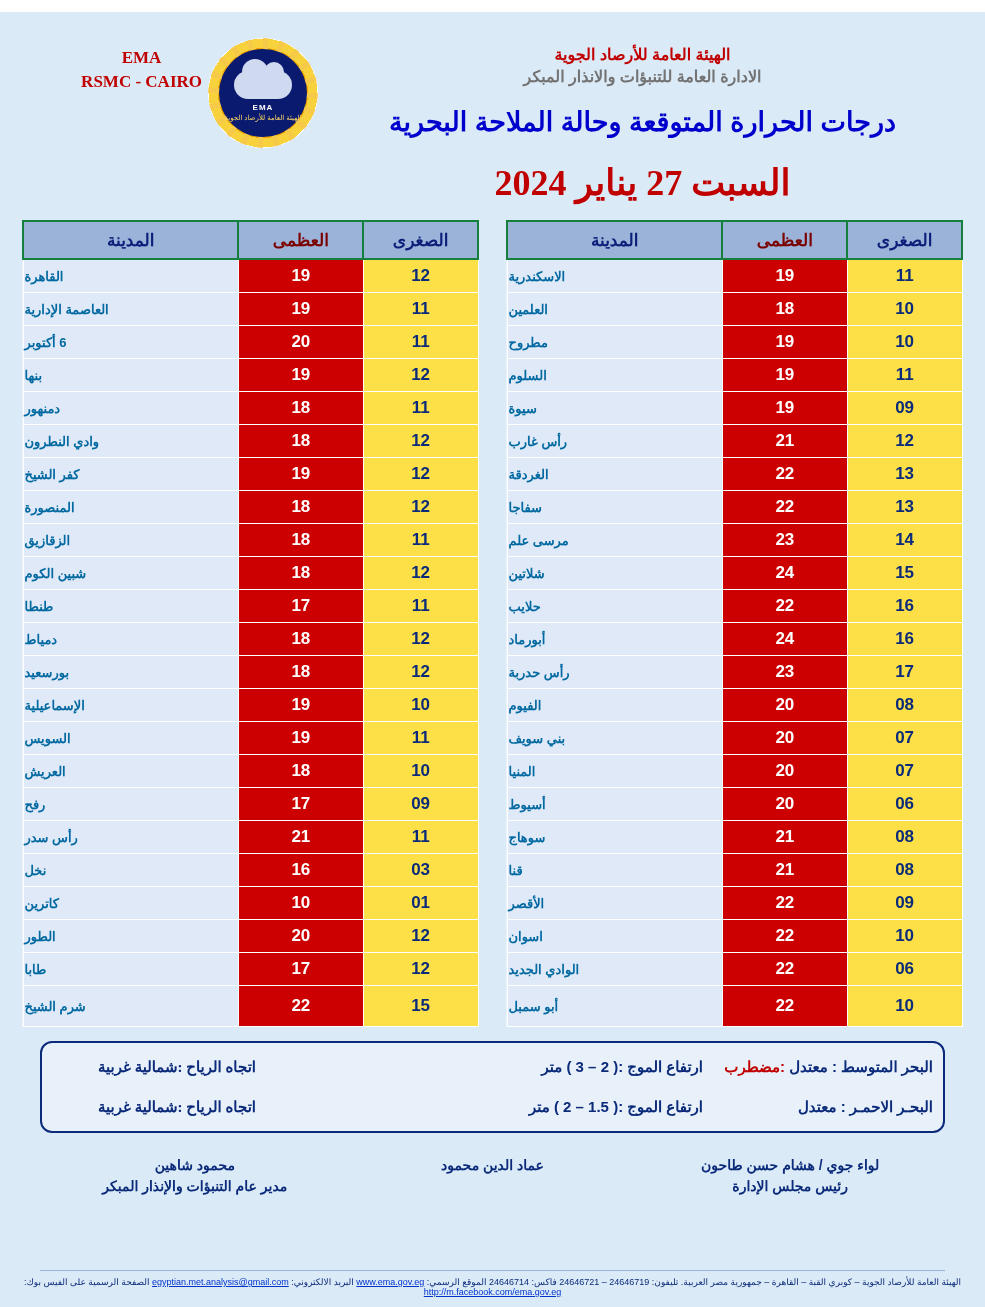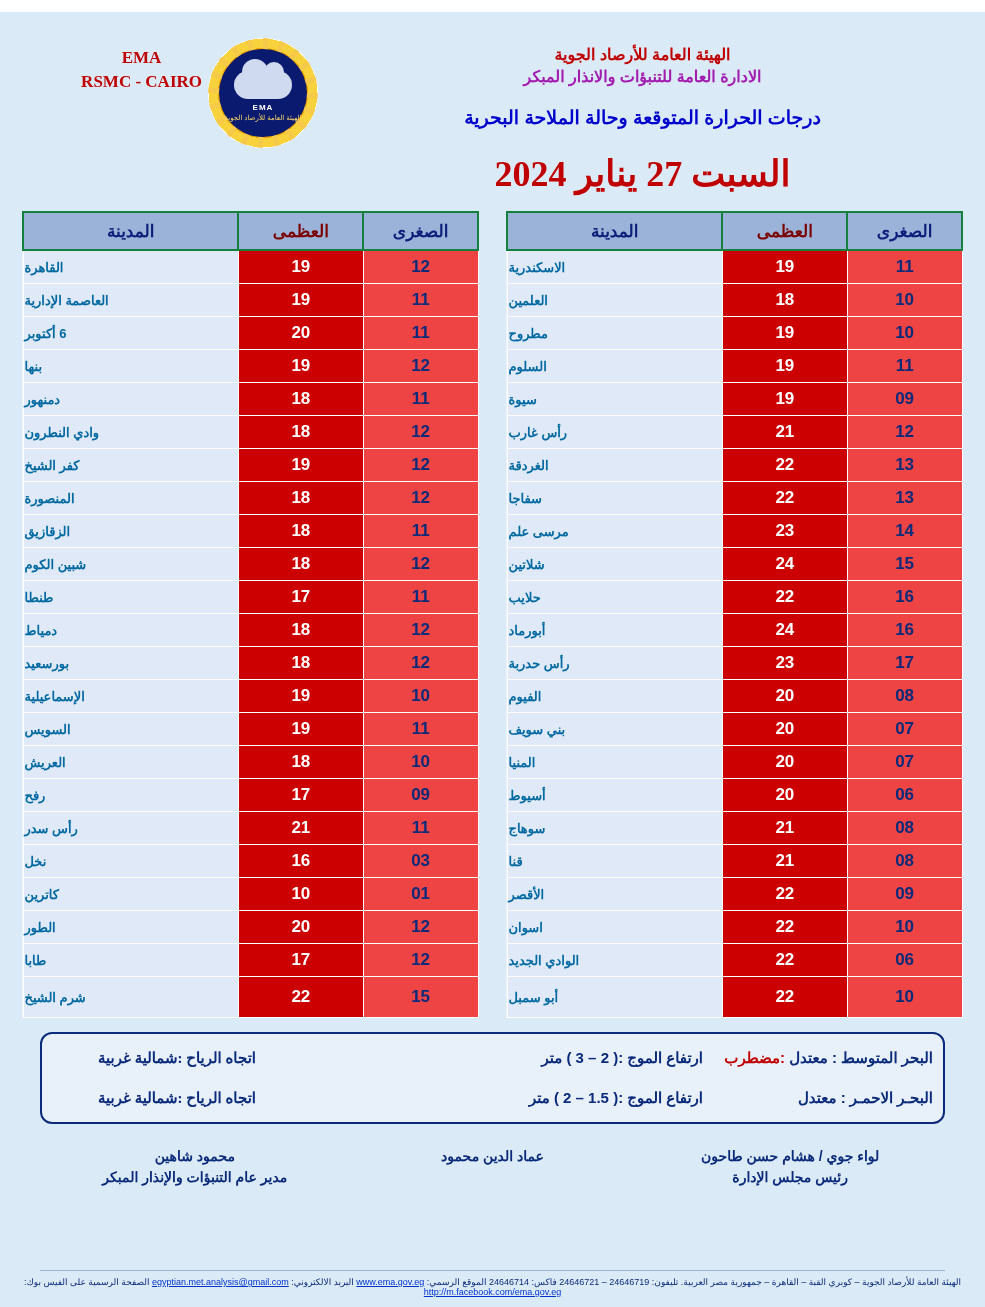--- a/index.html
+++ b/index.html
@@ -16,23 +16,23 @@
     display:flex;align-items:flex-start;justify-content:space-between;
     padding:6px 18px 0 18px;
     position:relative;
   }
   .hdr-right{ 
     text-align:center;
     flex:1;
     padding-top:26px;
   }
   .org-line1{color:#c00000;font-weight:bold;font-size:16px;line-height:22px;}
-  .org-line2{color:#a21caf;font-weight:bold;font-size:16px;line-height:22px;}
+  .org-line2{color:#737373;font-weight:bold;font-size:16px;line-height:22px;}
   .main-title{
-    color:#0000cc;font-weight:bold;font-size:19px;margin-top:18px;letter-spacing:0px;
+    color:#0000cc;font-weight:bold;font-size:27px;margin-top:18px;letter-spacing:0px;
   }
   .date-title{
     color:#c00000;font-weight:bold;font-size:36px;margin-top:24px;
     font-family:"Liberation Serif", serif;
   }
   .hdr-left{
     width:300px;display:flex;align-items:flex-start;justify-content:flex-start;gap:6px;
     padding-top:20px;
   }
   .ema-text{color:#c00000;font-weight:bold;font-size:17px;line-height:24px;text-align:center;
@@ -103,21 +103,21 @@
   thead th.city-h{width:210px;}
   thead th.max-h{width:120px;color:#7a0000;}
   thead th.min-h{width:110px;}
   td.city{
     background:#dfe9f7;color:#0369a1;text-align:left;font-size:13px;
   }
   td.max{
     background:#cc0000;color:#ffffff;font-size:17px;
   }
   td.min{
-    background:#ef4444;color:#0b2b7a;font-size:17px;
+    background:#fde047;color:#0b2b7a;font-size:17px;
   }
   tbody tr:last-child td{height:38px;}
 
   .sea-box{
     margin:14px 40px 0 40px;
     border:2px solid #0b2b7a;border-radius:12px;
     background:#e8f0fa;
     padding:4px 10px;
   }
   .sea-row{

